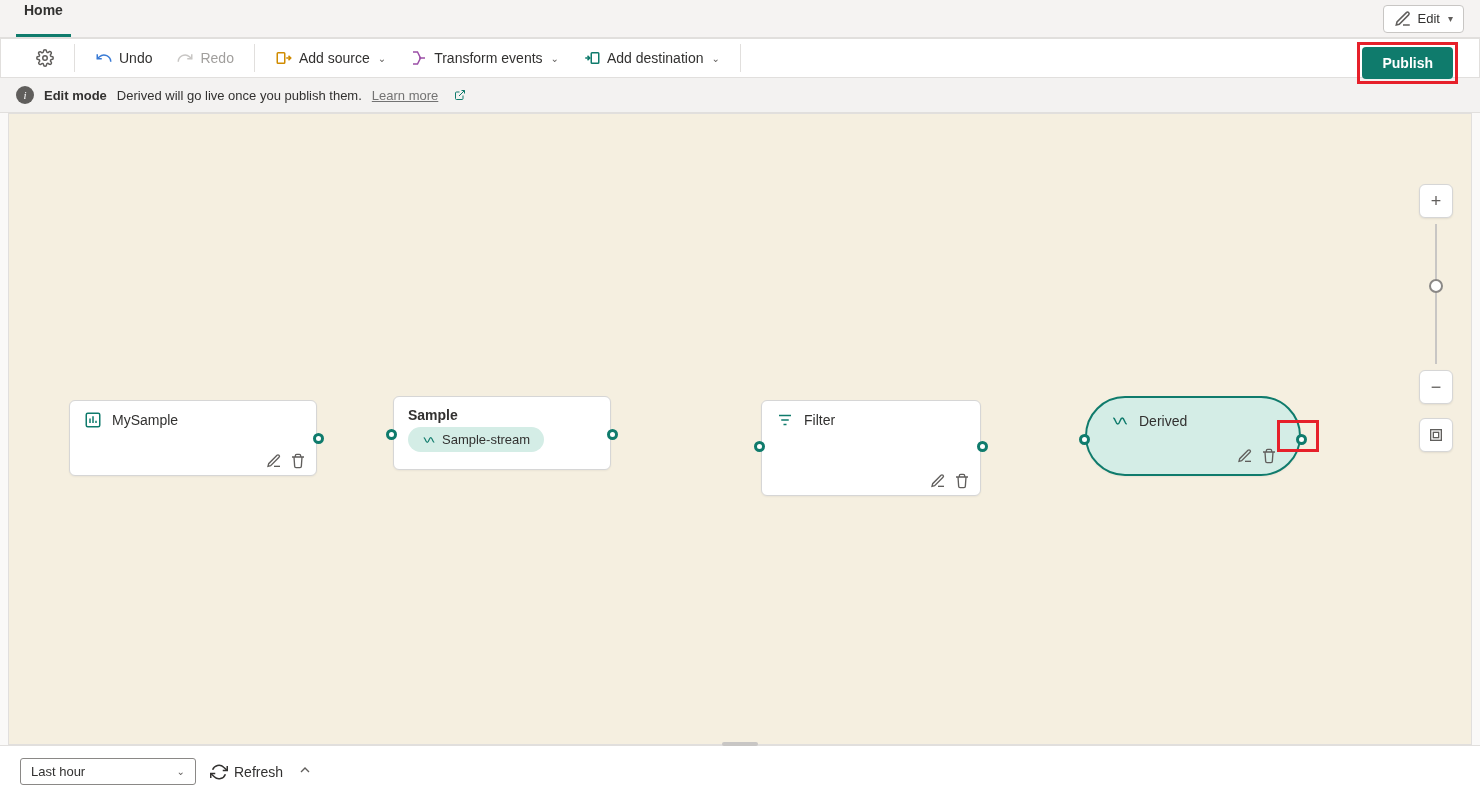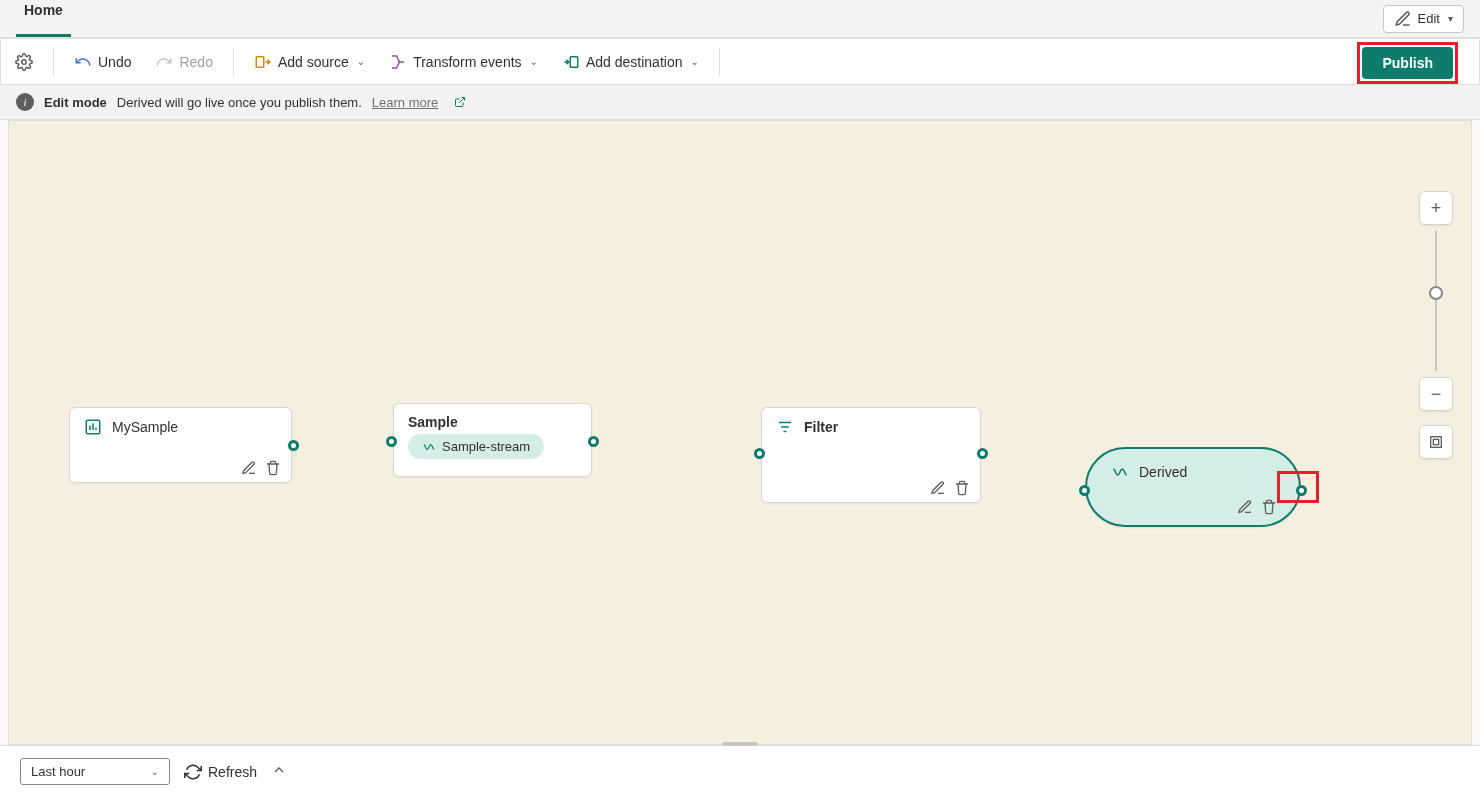--- a/index.html
+++ b/index.html
@@ -8,21 +8,21 @@
 .app { width: 1480px; height: 797px; display: flex; flex-direction: column; background: #faf9f8; }
 
 
 .tabs-row { display: flex; align-items: center; justify-content: space-between; padding: 0 16px; height: 38px; background: #f5f3f2; border-bottom: 1px solid #e1dfdd; }
 .tabs-left { display: flex; align-items: flex-end; height: 100%; }
 .tab { padding: 8px 8px 16px 8px; cursor: pointer; font-weight: 600; color: #323130; border-bottom: 3px solid transparent; }
 .tab.active { border-bottom-color: #0f7b6c; }
 .edit-dropdown { display: flex; align-items: center; gap: 6px; background: #fff; border: 1px solid #c8c6c4; border-radius: 4px; padding: 4px 10px; cursor: pointer; font-size: 13px; }
 
 
-.toolbar { display: flex; align-items: center; height: 47px; background: #fff; border: 1px solid #e1dfdd; padding: 0 4px; position: relative; }
+.toolbar { display: flex; align-items: center; height: 40px; background: #fff; border: 1px solid #e1dfdd; padding: 0 25px; position: relative; }
 .toolbar-left { display: flex; align-items: center; gap: 4px; }
 .tb-btn { display: flex; align-items: center; gap: 6px; padding: 6px 10px; cursor: pointer; border-radius: 2px; color: #323130; }
 .tb-btn.disabled { color: #a19f9d; cursor: default; }
 .tb-sep { width: 1px; height: 28px; background: #e1dfdd; margin: 0 6px; }
 .chev { font-size: 10px; color: #605e5c; margin-left: 2px; }
 .publish-wrap { position: absolute; right: 21px; top: 3px; border: 3px solid #e6202a; padding: 2px; }
 .publish-btn { background: #0f7b6c; color: #fff; border: none; padding: 8px 20px; font-weight: 600; font-size: 14px; border-radius: 4px; cursor: pointer; }
 
 
 .info-bar { display: flex; align-items: center; gap: 10px; padding: 8px 16px; background: #f3f2f1; border-bottom: 1px solid #e1dfdd; font-size: 13px; }
@@ -39,21 +39,21 @@
 .node-title { font-size: 14px; color: #323130; }
 .node-title.bold { font-weight: 600; }
 .node-body { padding: 0 14px 10px 14px; }
 .pill { display: inline-flex; align-items: center; gap: 6px; background: #d4ede6; border-radius: 16px; padding: 5px 14px; font-size: 13px; color: #323130; }
 .node-actions { position: absolute; right: 10px; bottom: 6px; display: flex; gap: 8px; }
 .mini-icon { width: 16px; height: 16px; color: #605e5c; cursor: pointer; }
 .port { position: absolute; width: 11px; height: 11px; background: #fff; border: 3px solid #0f7b6c; border-radius: 50%; }
 .port.in { left: -8px; }
 .port.out { right: -8px; }
 
-.node-derived { background: #d4ede6; border: 2px solid #0f7b6c; border-radius: 40px; margin-top: 44px; }
+.node-derived { background: #d4ede6; border: 2px solid #0f7b6c; border-radius: 40px; }
 .node-derived .node-header { padding: 14px 24px; }
 .derived-actions { position: absolute; right: 22px; bottom: 10px; display: flex; gap: 8px; }
 .derived-port-highlight { position: absolute; border: 3px solid #e6202a; width: 42px; height: 32px; right: -20px; top: 50%; transform: translateY(-50%); }
 
 .detail-row { display: flex; align-items: center; gap: 8px; font-size: 13px; color: #323130; padding: 2px 0; }
 
 
 .zoom-controls { position: absolute; right: 18px; top: 70px; display: flex; flex-direction: column; align-items: center; gap: 0; }
 .zoom-btn { width: 34px; height: 34px; background: #fff; border: 1px solid #d6d6d6; border-radius: 6px; display: flex; align-items: center; justify-content: center; cursor: pointer; box-shadow: 0 1px 2px rgba(0,0,0,0.08); font-size: 18px; color: #605e5c; }
 .zoom-track { width: 2px; height: 140px; background: #c8c6c4; margin: 6px 0; position: relative; }
@@ -65,21 +65,21 @@
 .edge { stroke: #8a8886; stroke-width: 2.5; fill: none; }
 .arrowhead { fill: #8a8886; }
 
 
 .bottom-panel { height: 52px; background: #fff; border-top: 1px solid #e1dfdd; display: flex; align-items: center; justify-content: space-between; padding: 0 20px; position: relative; }
 .drag-handle { position: absolute; top: -4px; left: 50%; transform: translateX(-50%); width: 36px; height: 4px; background: #c8c6c4; border-radius: 2px; cursor: ns-resize; }
 .bottom-tabs { display: flex; gap: 28px; align-items: flex-end; height: 100%; }
 .b-tab { padding: 14px 0 10px 0; cursor: pointer; border-bottom: 3px solid transparent; color: #323130; }
 .b-tab.active { font-weight: 600; border-bottom-color: #0f7b6c; }
 .bottom-right { display: flex; align-items: center; gap: 14px; }
-.time-select { display: flex; align-items: center; justify-content: space-between; border: 1px solid #8a8886; border-radius: 3px; padding: 5px 10px; width: 150px; cursor: pointer; font-size: 13px; background: #fff; }
+.time-select { display: flex; align-items: center; justify-content: space-between; border: 1px solid #8a8886; border-radius: 3px; padding: 5px 10px; width: 176px; cursor: pointer; font-size: 13px; background: #fff; }
 .refresh-btn { display: flex; align-items: center; gap: 6px; cursor: pointer; color: #323130; }
 .collapse-chev { cursor: pointer; color: #605e5c; }
 
 svg.ico { width: 18px; height: 18px; flex-shrink: 0; }
 </style>
 </head>
 <body>
 
 <div class="app">
 
@@ -171,58 +171,58 @@
       <defs>
         <marker id="ah" markerWidth="8" markerHeight="8" refX="6" refY="3" orient="auto">
             <path d="M0,0 L6,3 L0,6 z" class="arrowhead"></path>
           </marker>
       </defs>
       <path class="edge" d="M283 323 C320 323, 340 318, 376 318" marker-end="url(#ah)"></path>
       <path class="edge" d="M603 318 C660 318, 690 330, 746 330" marker-end="url(#ah)"></path>
       <path class="edge" d="M973 330 C1020 330, 1040 322, 1070 322" marker-end="url(#ah)"></path>
     </svg>
 
-    <div class="node" style="left:60px; top:286px; width:223px; height:76px;">
+    <div class="node" style="left:60px; top:286px; width:248px; height:76px;">
       <div class="node-header">
         <svg class="ico" viewBox="0 0 24 24" fill="none" stroke="#0f7b6c" stroke-width="2">
             <rect x="3" y="3" width="18" height="18" rx="2"></rect>
             <path d="M8 16V10M12 16V7M16 16v-3"></path>
           </svg>
         <span class="node-title">MySample</span>
       </div>
       <div class="node-actions">
         <svg class="mini-icon" viewBox="0 0 24 24" fill="none" stroke="#605e5c" stroke-width="2">
             <path d="M12 20h9"></path>
             <path d="M16.5 3.5a2.1 2.1 0 013 3L7 19l-4 1 1-4z"></path>
           </svg>
         <svg class="mini-icon" viewBox="0 0 24 24" fill="none" stroke="#605e5c" stroke-width="2">
             <path d="M3 6h18M8 6V4a2 2 0 012-2h4a2 2 0 012 2v2M6 6l1 14a2 2 0 002 2h6a2 2 0 002-2l1-14"></path>
           </svg>
       </div>
       <div class="port out" style="top:32px;"></div>
     </div>
 
-    <div class="node" style="left:384px; top:282px; width:199px; height:74px;">
+    <div class="node" style="left:384px; top:282px; width:218px; height:74px;">
       <div class="node-header" style="padding-bottom:4px;">
         <span class="node-title bold">Sample</span>
       </div>
       <div class="node-body">
         <div class="pill">
           <svg width="14" height="14" viewBox="0 0 24 24" fill="none" stroke="#0f7b6c" stroke-width="2">
               <path d="M3 8c3 0 3 8 6 8s3-8 6-8 3 8 6 8"></path>
             </svg>
           <span>Sample-stream</span>
         </div>
       </div>
       <div class="port in" style="top:32px;"></div>
       <div class="port out" style="top:32px;"></div>
     </div>
 
     <div class="node" style="left:752px; top:286px; width:220px; height:96px;">
-      <div class="node-header" style="padding-bottom:4px;font-weight:bold;">
+      <div class="node-header" style="padding-bottom:4px;">
         <svg class="ico" viewBox="0 0 24 24" fill="none" stroke="#0f7b6c" stroke-width="2">
             <path d="M4 6h16M7 12h10M10 18h4"></path>
           </svg>
         <span class="node-title">Filter</span>
       </div>
       <div class="node-actions">
         <svg class="mini-icon" viewBox="0 0 24 24" fill="none" stroke="#605e5c" stroke-width="2">
             <path d="M12 20h9"></path>
             <path d="M16.5 3.5a2.1 2.1 0 013 3L7 19l-4 1 1-4z"></path>
           </svg>

